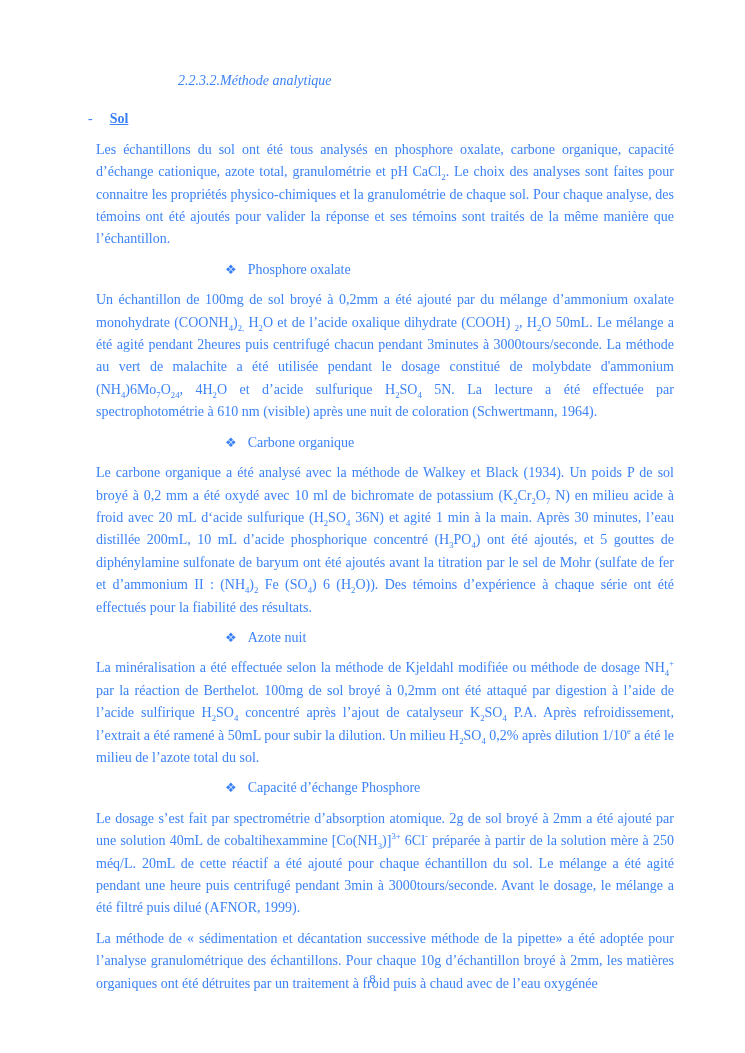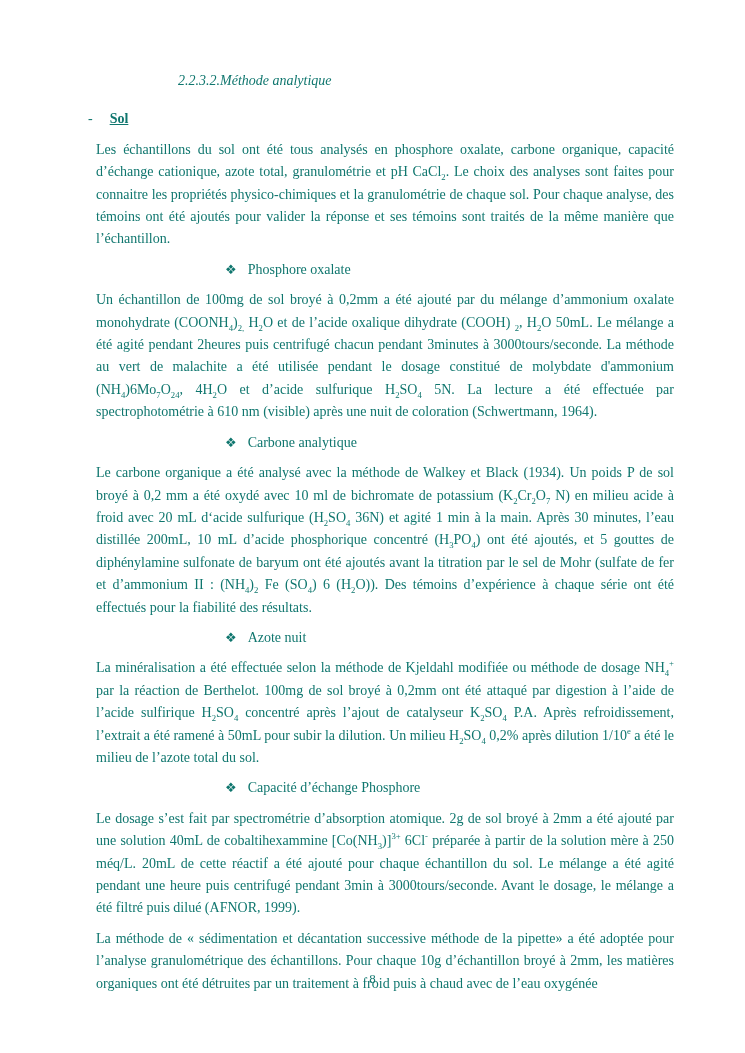--- a/index.html
+++ b/index.html
@@ -5,21 +5,21 @@
   html, body {
     margin: 0;
     padding: 0;
     background: #ffffff;
   }
   .page {
     position: relative;
     width: 745px;
     height: 1053px;
     background: #ffffff;
-    color: #0f766e;
+    color: #3b82f6;
     font-family: "Liberation Serif", "DejaVu Serif", serif;
     font-size: 14px;
     line-height: 22.4px;
     overflow: hidden;
   }
   .content {
     position: absolute;
     left: 88px;
     top: 70px;
     width: 594px;
@@ -82,21 +82,21 @@
 
     <p class="body-par">Les échantillons du sol ont été tous analysés en phosphore oxalate, carbone organique, capacité d’échange cationique, azote total, granulométrie et pH CaCl<sub>2</sub>. Le choix des analyses sont faites pour connaitre les propriétés physico-chimiques et la granulométrie de chaque sol. Pour chaque analyse, des témoins ont été ajoutés pour valider la réponse et ses témoins sont traités de la même manière que l’échantillon.</p>
 
     <div class="bullet-line">
       <span class="bullet-glyph">❖</span><span>Phosphore oxalate</span>
     </div>
 
     <p class="body-par">Un échantillon de 100mg de sol broyé à 0,2mm a été ajouté par du mélange d’ammonium oxalate monohydrate (COONH<sub>4</sub>)<sub>2,</sub> H<sub>2</sub>O et de l’acide oxalique dihydrate (COOH) <sub>2</sub>, H<sub>2</sub>O 50mL. Le mélange a été agité pendant 2heures puis centrifugé chacun pendant 3minutes à 3000tours/seconde. La méthode au vert de malachite a été utilisée pendant le dosage constitué de molybdate d'ammonium (NH<sub>4</sub>)6Mo<sub>7</sub>O<sub>24</sub>, 4H<sub>2</sub>O et d’acide sulfurique H<sub>2</sub>SO<sub>4</sub> 5N. La lecture a été effectuée par spectrophotométrie à 610 nm (visible) après une nuit de coloration (Schwertmann, 1964).</p>
 
     <div class="bullet-line">
-      <span class="bullet-glyph">❖</span><span>Carbone analytique</span>
+      <span class="bullet-glyph">❖</span><span>Carbone organique</span>
     </div>
 
     <p class="body-par">Le carbone organique a été analysé avec la méthode de Walkey et Black (1934). Un poids P de sol broyé à 0,2 mm a été oxydé avec 10 ml de bichromate de potassium (K<sub>2</sub>Cr<sub>2</sub>O<sub>7</sub> N) en milieu acide à froid avec 20 mL d‘acide sulfurique (H<sub>2</sub>SO<sub>4</sub> 36N) et agité 1 min à la main. Après 30 minutes, l’eau distillée 200mL, 10 mL d’acide phosphorique concentré (H<sub>3</sub>PO<sub>4</sub>) ont été ajoutés, et 5 gouttes de diphénylamine sulfonate de baryum ont été ajoutés avant la titration par le sel de Mohr (sulfate de fer et d’ammonium II : (NH<sub>4</sub>)<sub>2</sub> Fe (SO<sub>4</sub>) 6 (H<sub>2</sub>O)). Des témoins d’expérience à chaque série ont été effectués pour la fiabilité des résultats.</p>
 
     <div class="bullet-line">
       <span class="bullet-glyph">❖</span><span>Azote nuit</span>
     </div>
 
     <p class="body-par">La minéralisation a été effectuée selon la méthode de Kjeldahl modifiée ou méthode de dosage NH<sub>4</sub><sup>+</sup> par la réaction de Berthelot. 100mg de sol broyé à 0,2mm ont été attaqué par digestion à l’aide de l’acide sulfirique H<sub>2</sub>SO<sub>4</sub> concentré après l’ajout de catalyseur K<sub>2</sub>SO<sub>4</sub> P.A. Après refroidissement, l’extrait a été ramené à 50mL pour subir la dilution. Un milieu H<sub>2</sub>SO<sub>4</sub> 0,2% après dilution 1/10<sup>e</sup> a été le milieu de l’azote total du sol.</p>
 

